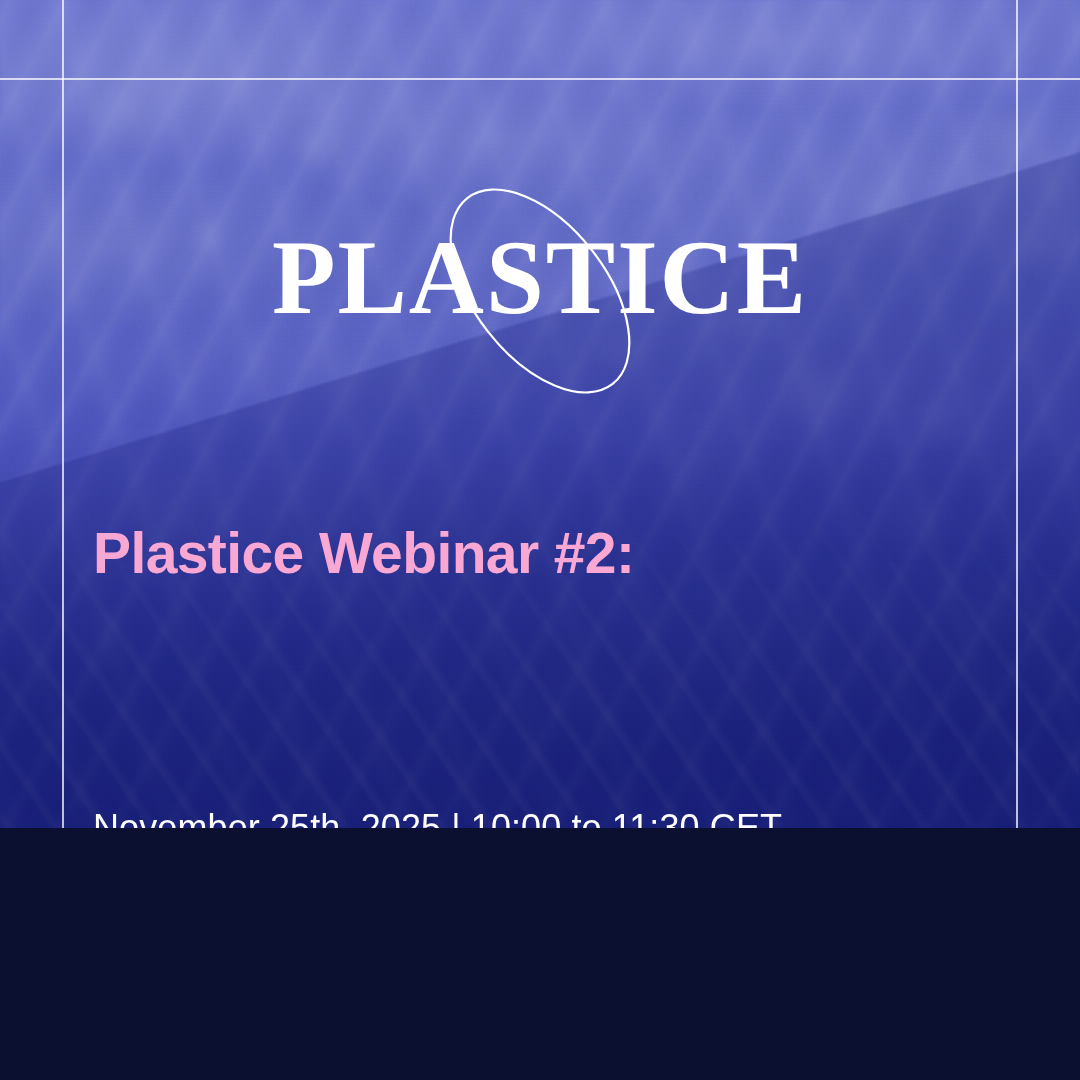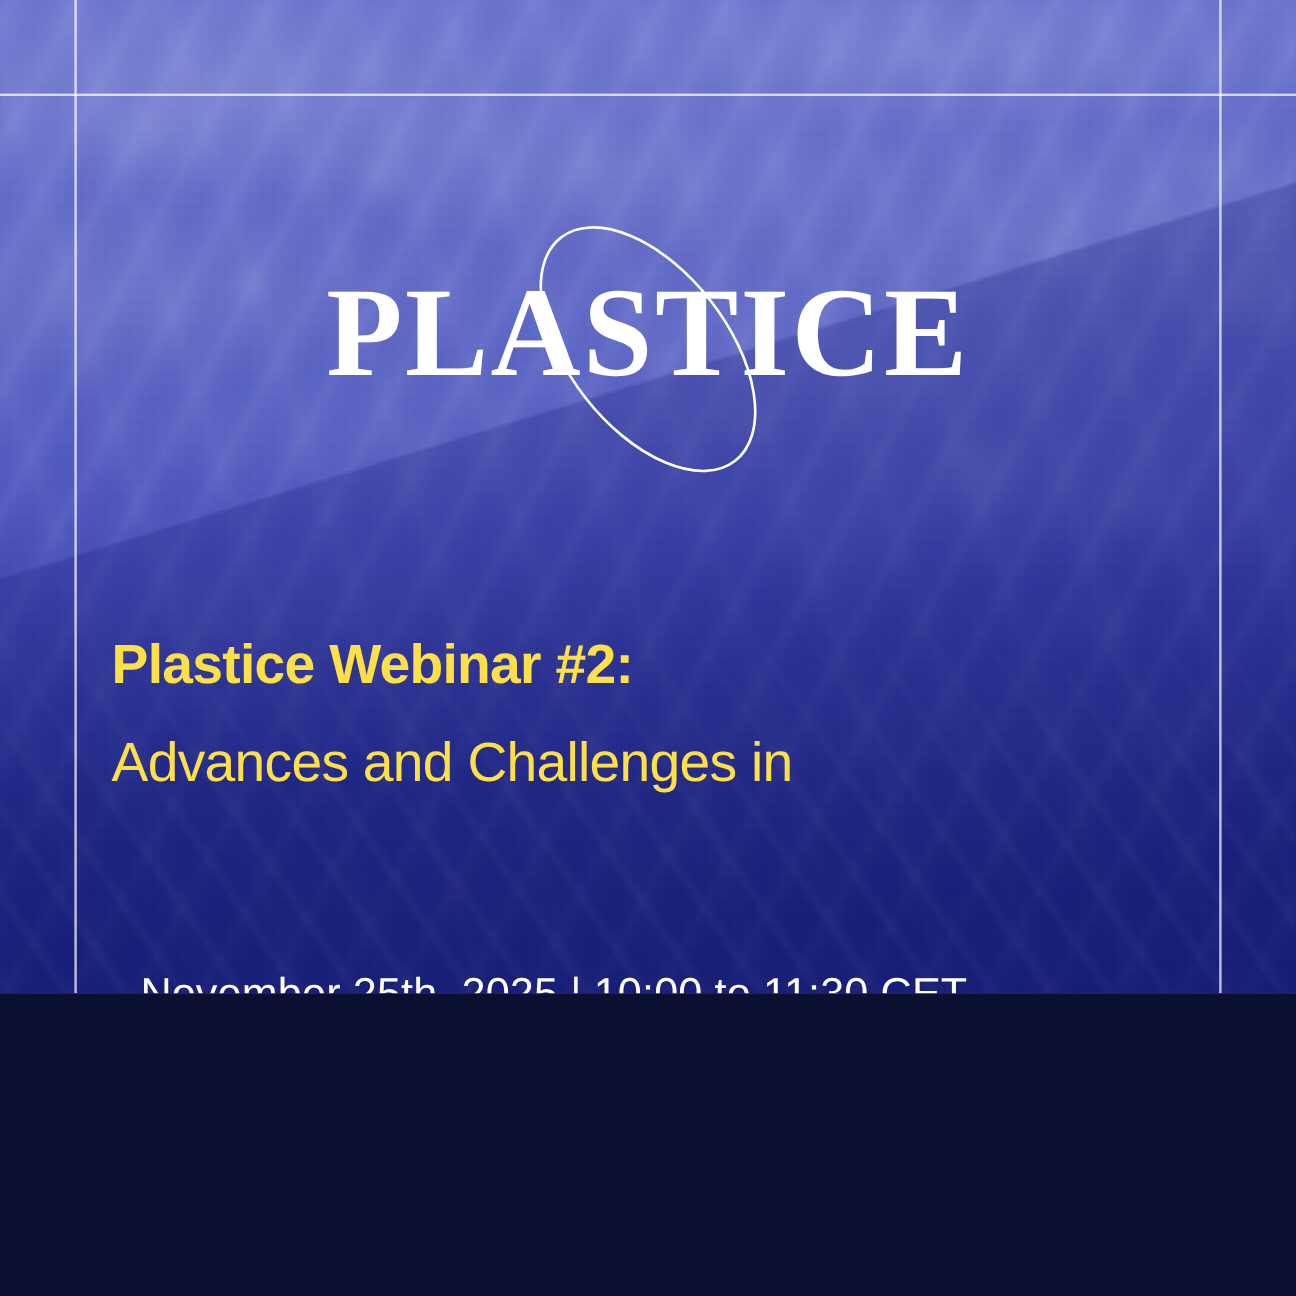--- a/index.html
+++ b/index.html
@@ -183,22 +183,22 @@
   }
 
   
   .copy {
     position: absolute;
     left: 93px;
     top: 512px;
     width: 830px;
   }
   .headline {
-    color: #fde047;
-    font-size: 46px;
+    color: #f9a8d4;
+    font-size: 57px;
     line-height: 82px;
     letter-spacing: -0.6px;
     margin: 0;
   }
   .headline .ln {
     display: block;
     white-space: nowrap;
   }
   .headline .ln-bold {
     font-weight: 700;
@@ -209,21 +209,20 @@
   .dateline {
     position: absolute;
     left: 93px;
     top: 806px;
     color: #ffffff;
     font-size: 36px;
     font-weight: 400;
     line-height: 1.2;
     letter-spacing: 0.1px;
     white-space: nowrap;
-    margin-left: 24px;
   }
 </style>
 </head>
 <body>
 
 <div id="poster">
 
   <div class="bg-layer bg-base"></div>
   <div class="bg-layer bg-marble-a"></div>
   <div class="bg-layer bg-marble-b"></div>
@@ -242,19 +241,18 @@
   <div class="logo-block">
     <svg class="logo-ring" width="320" height="250" viewBox="0 0 320 250" aria-hidden="true">
       <ellipse cx="160" cy="123" rx="66" ry="118" fill="none" stroke="#ffffff" stroke-width="2.2" transform="rotate(-38 160 123)"></ellipse>
     </svg>
     <div class="logo-wordmark">PLASTICE</div>
   </div>
 
   <div class="copy">
     <h1 class="headline">
       <span class="ln ln-bold">Plastice Webinar #2:</span>
-      <span class="ln ln-light">Advances and Challenges in</span>
     </h1>
   </div>
 
   <div class="dateline">November 25th, 2025 | 10:00 to 11:30 CET</div>
 
 </div>
 
 </body></html>

